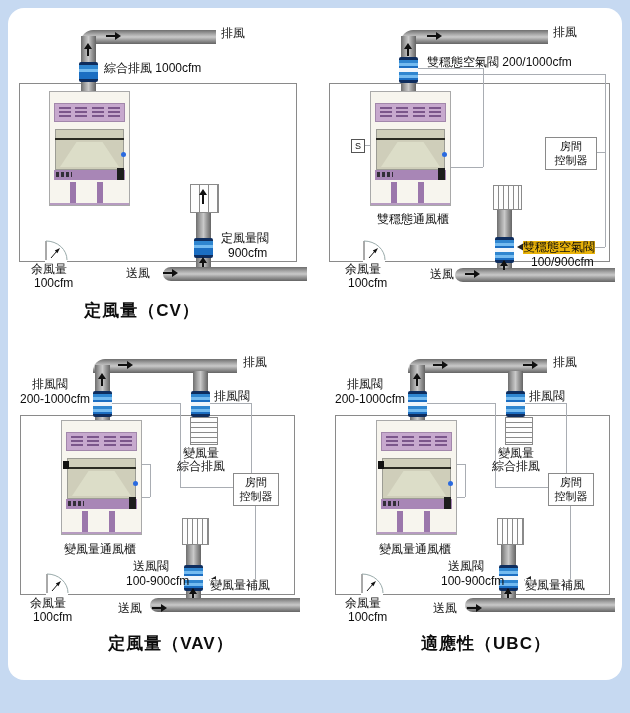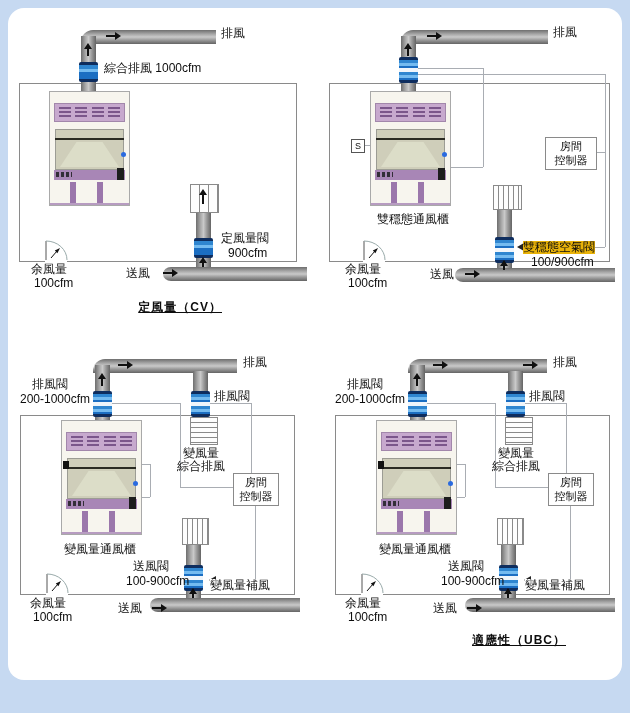--- a/index.html
+++ b/index.html
@@ -52,21 +52,21 @@
   .wh{height:1px;} .wv{width:1px;}
   .tl{position:absolute;width:0;height:0;border:4px solid transparent;border-right:7px solid #222;z-index:6;}
   
   .ar{position:absolute;width:13px;height:2px;background:#101010;z-index:6;}
   .ar:after{content:"";position:absolute;right:-6px;top:-3px;border:4px solid transparent;border-left:6px solid #101010;}
   .au{position:absolute;width:2px;height:11px;background:#101010;z-index:6;}
   .au:after{content:"";position:absolute;top:-6px;left:-3px;border:4px solid transparent;border-bottom:6px solid #101010;}
   
   .lb{position:absolute;font-size:12px;white-space:nowrap;z-index:6;line-height:1.1;}
   .lbc{position:absolute;font-size:12px;text-align:center;z-index:6;line-height:1.2;white-space:nowrap;}
-  .tt{position:absolute;font-weight:bold;font-size:12px;z-index:6;white-space:nowrap;text-align:right;letter-spacing:1px;text-decoration:underline;}
+  .tt{position:absolute;font-weight:bold;font-size:17px;z-index:6;white-space:nowrap;text-align:center;letter-spacing:1px;}
   .wm{position:absolute;font-size:12.5px;color:#1a1a1a;z-index:8;}
   .door{position:absolute;z-index:7;}
 </style>
 </head>
 <body>
 
 <div class="wrap">
   <div class="panel"></div>
 
   <div class="q" style="left:0;top:0;width:315px;height:330px">
@@ -128,20 +128,21 @@
     <div class="w wh" style="left:103px;top:74px;width:187px"></div>
     <div class="w wv" style="left:290px;top:74px;height:173px"></div>
     <div class="w wh" style="left:205px;top:247px;width:85px"></div>
     <div class="w wh" style="left:280px;top:152px;width:10px"></div>
     <div class="tl" style="left:198px;top:243px"></div>
     <div class="dh el" style="left:86px;top:30px;width:147px"></div>
     <div class="dv" style="left:86px;top:36px;height:55px"></div>
     <div class="au" style="left:92px;top:45px"></div>
     <div class="ar" style="left:112px;top:35px"></div>
     <div class="v2" style="left:84px;top:57px"></div>
+    <div class="lb" style="left:112px;top:56px">雙穩態空氣閥 200/1000cfm</div>
     <div class="lb" style="left:238px;top:26px">排風</div>
     <div class="sbox" style="left:36px;top:139px">S</div>
     <div class="w wh" style="left:49px;top:145px;width:7px"></div>
     <div class="hood" style="left:55px;top:91px">
       <div class="slats">
           <i></i>
           <i></i>
           <i></i>
           <i></i>
         </div>
@@ -248,20 +249,21 @@
     <div class="ar" style="left:152px;top:277px"></div>
     <svg class="door" style="left:44px;top:242px" width="25" height="24" viewBox="0 0 25 24">
       <rect x="2" y="19" width="22" height="4" fill="#ffffff"></rect>
       <path d="M3,2 L3,21" stroke="#555" fill="none"></path>
       <path d="M3,2 A21,19 0 0 1 24,21" stroke="#9aa" fill="none"></path>
       <path d="M8,19 L14,12" stroke="#111" fill="none"></path>
       <polygon points="17,9 11.8,11.6 14.4,14.2" fill="#111"></polygon>
     </svg>
     <div class="lb" style="left:30px;top:267px">余風量</div>
     <div class="lb" style="left:33px;top:281px">100cfm</div>
+    <div class="tt" style="left:91px;top:302px;width:160px">定風量（VAV）</div>
   </div>
 
   <div class="q" style="left:315px;top:330px;width:315px;height:350px">
     <div class="room" style="left:20px;top:85px;width:273px;height:178px"></div>
     <div class="w wh" style="left:68px;top:134px;width:82px"></div>
     <div class="w wv" style="left:150px;top:134px;height:33px"></div>
     <div class="w wh" style="left:140px;top:167px;width:10px"></div>
     <div class="w wh" style="left:112px;top:73px;width:68px"></div>
     <div class="w wv" style="left:180px;top:73px;height:84px"></div>
     <div class="w wh" style="left:180px;top:157px;width:53px"></div>

